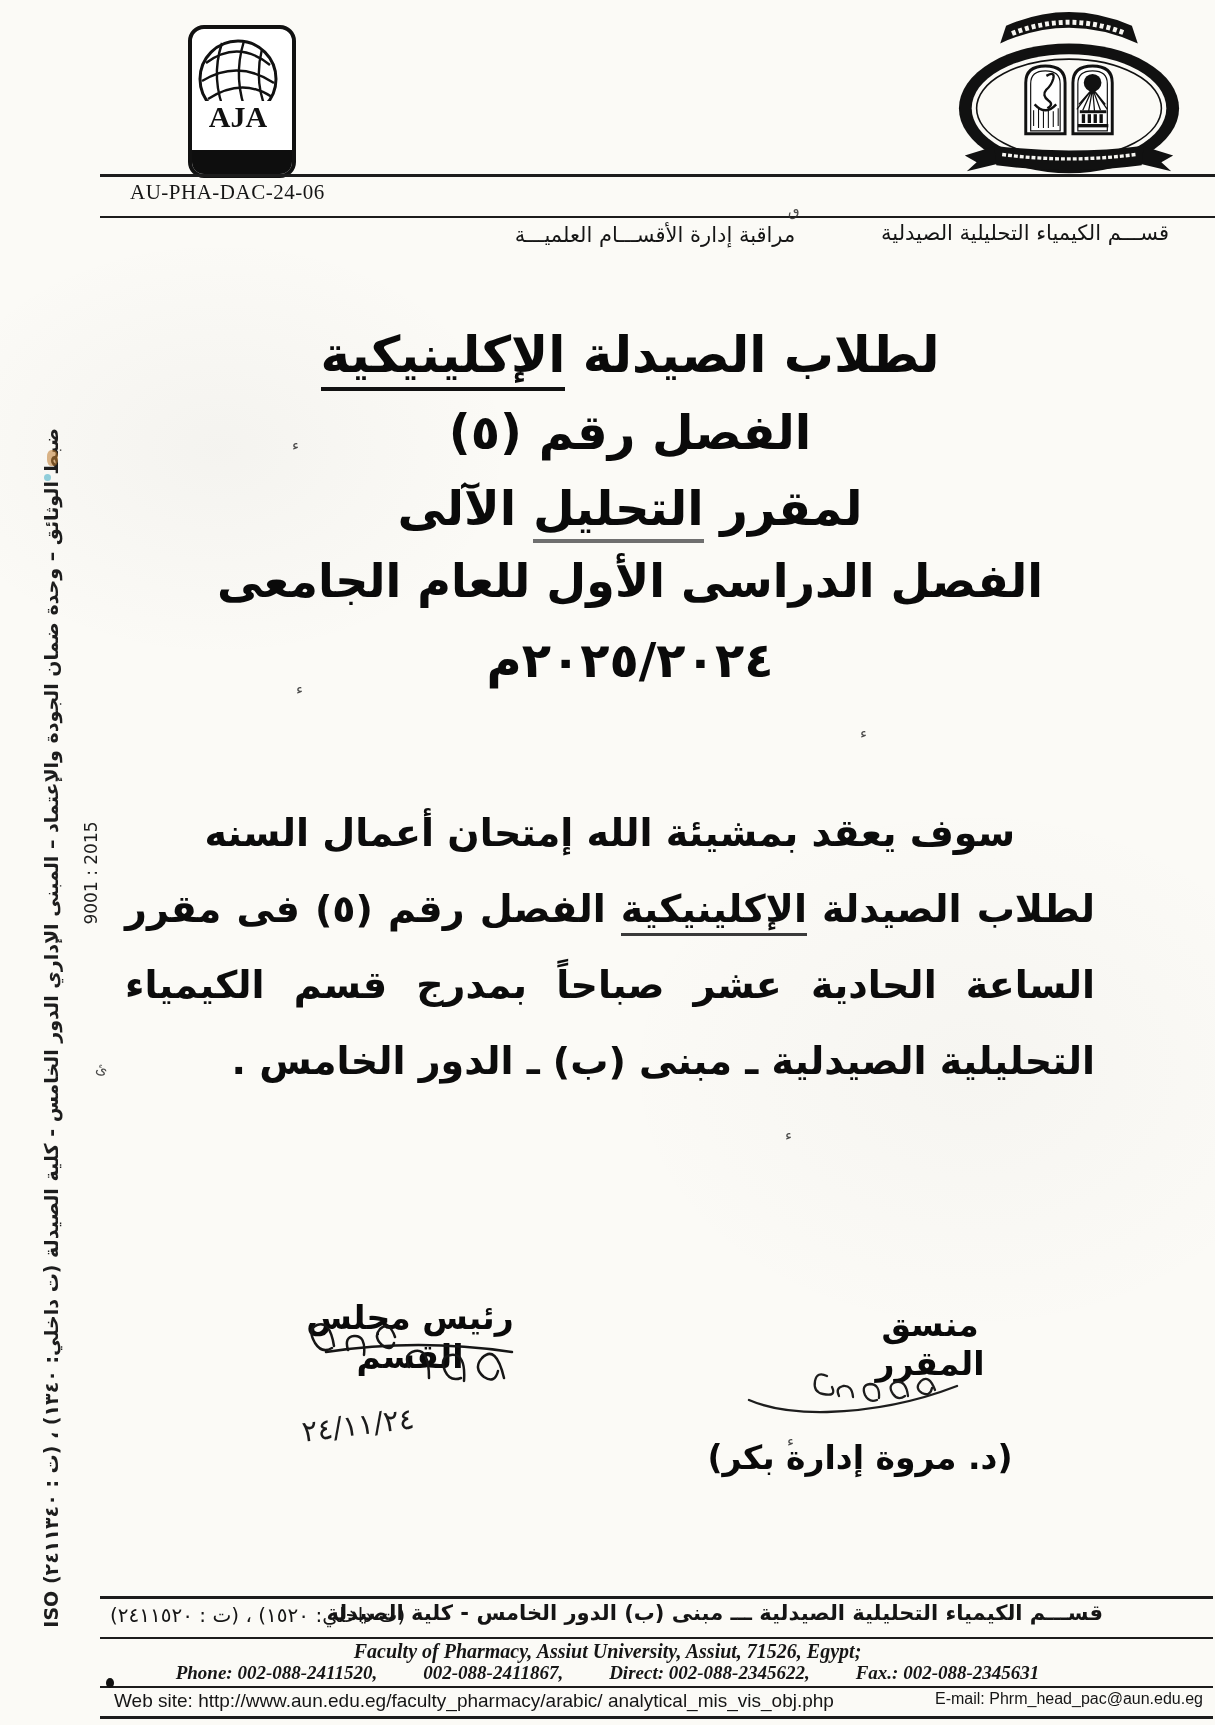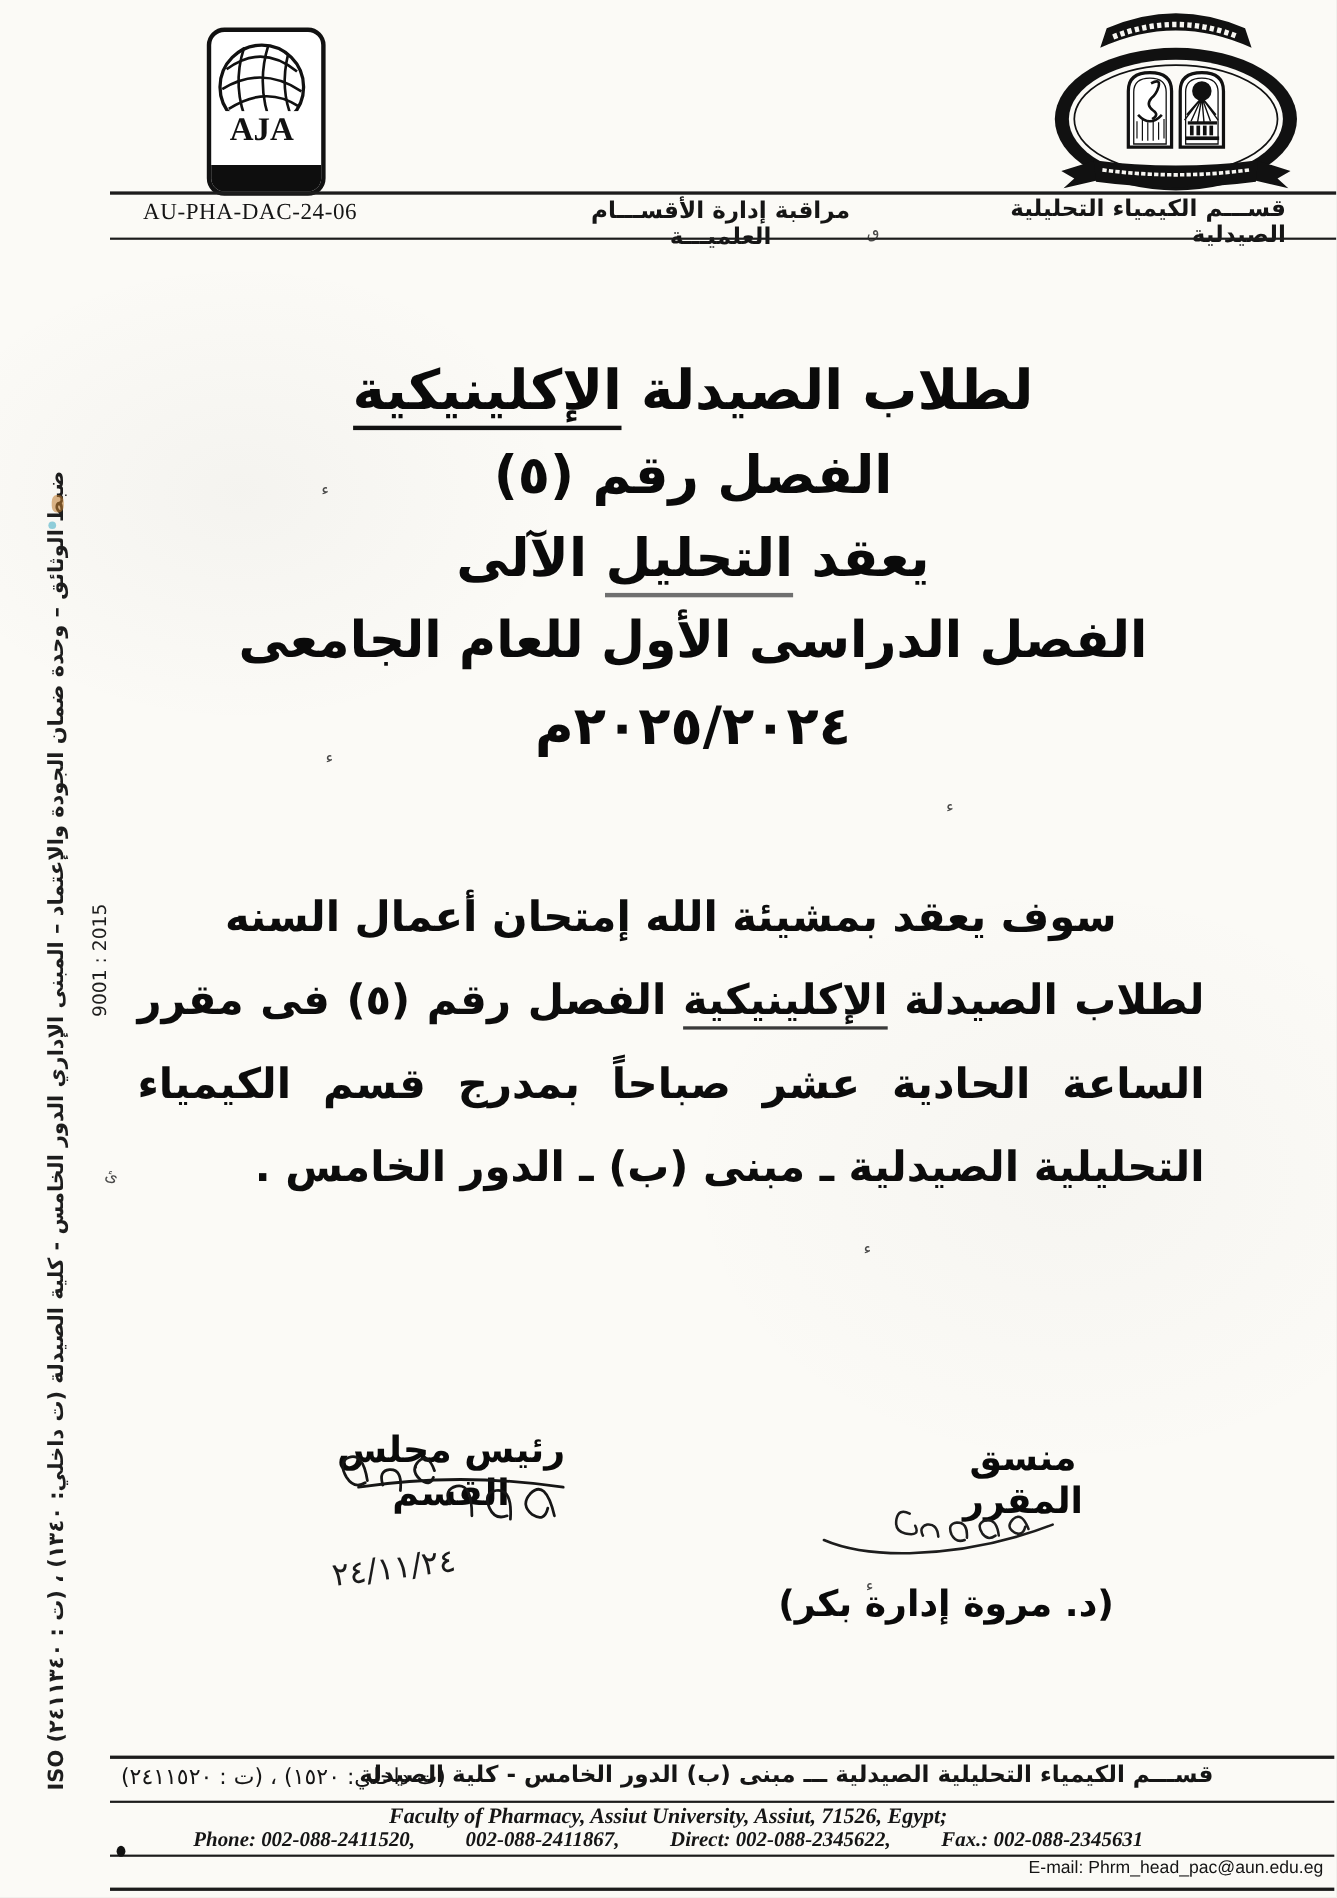--- a/index.html
+++ b/index.html
@@ -8,21 +8,21 @@
     background:
       radial-gradient(420px 300px at 18% 26%, rgba(120,120,115,.05), transparent 70%),
       radial-gradient(500px 380px at 80% 62%, rgba(120,120,115,.04), transparent 70%),
       #fbfaf6;
     font-family:"DejaVu Sans",sans-serif;color:#151515;overflow:hidden;
   }
   .abs{position:absolute;}
   .rule{position:absolute;background:#1c1c1c;}
   .rtl{direction:rtl;}
   .ltr{direction:ltr;}
-  .b{font-weight:bold;}
+  .b{font-weight:normal;margin-top:44px;}
   .serif{font-family:"Liberation Serif",serif;}
   .sans{font-family:"Liberation Sans",sans-serif;}
 
   
   #aja-box{left:188px;top:25px;width:100px;height:145px;border:4px solid #111;border-radius:16px;overflow:hidden;background:#fff;}
   #hdr-code{left:130px;top:180px;font-size:21px;letter-spacing:.5px;}
   #hdr-center{left:505px;top:179px;width:300px;text-align:center;font-size:21px;}
   #hdr-dept{right:46px;top:177px;width:310px;text-align:right;font-size:21px;}
 
   
@@ -121,21 +121,21 @@
   </div>
 
   <div class="rule" style="left:100px;right:0;top:174px;height:3px;"></div>
   <div class="abs serif" id="hdr-code">AU-PHA-DAC-24-06</div>
   <div class="abs rtl b" id="hdr-center">مراقبة إدارة الأقســـام العلميـــة</div>
   <div class="abs rtl b" id="hdr-dept">قســـم الكيمياء التحليلية الصيدلية</div>
   <div class="rule" style="left:100px;right:0;top:216px;height:2px;"></div>
 
   <div class="t-line rtl" style="top:326px;font-size:50px;"><span>لطلاب الصيدلة </span><span class="u-dark">الإكلينيكية</span></div>
   <div class="t-line rtl" style="top:404px;font-size:48px;">الفصل رقم (٥)</div>
-  <div class="t-line rtl" style="top:480px;font-size:48px;"><span>يعقد </span><span class="u-gray">التحليل</span><span> الآلى</span></div>
+  <div class="t-line rtl" style="top:480px;font-size:48px;"><span>لمقرر </span><span class="u-gray">التحليل</span><span> الآلى</span></div>
   <div class="t-line rtl" style="top:554px;font-size:46px;">الفصل الدراسى الأول للعام الجامعى</div>
   <div class="t-line rtl" style="top:632px;font-size:48px;">٢٠٢٥/٢٠٢٤م</div>
 
   <div class="abs rtl" id="body-par">
     <div class="p-line p-first">سوف يعقد بمشيئة الله إمتحان أعمال السنه</div>
     <div class="p-line"><span>لطلاب الصيدلة </span><span class="u-body">الإكلينيكية</span><span> الفصل رقم (٥) فى مقرر</span></div>
     <div class="p-line">الساعة الحادية عشر صباحاً بمدرج قسم الكيمياء</div>
     <div class="p-line p-last">التحليلية الصيدلية ـ مبنى (ب) ـ الدور الخامس .</div>
   </div>
 
@@ -176,20 +176,21 @@
   <div class="rule" style="left:100px;right:2px;top:1637px;height:2px;"></div>
   <div class="abs serif" id="f-en1">Faculty of Pharmacy, Assiut University, Assiut, 71526, Egypt;</div>
   <div class="abs serif" id="f-en2">
     <span>Phone: 002-088-2411520,</span>
     <span>002-088-2411867,</span>
     <span>Direct: 002-088-2345622,</span>
     <span>Fax.: 002-088-2345631</span>
   </div>
   <div class="rule" style="left:100px;right:2px;top:1686px;height:2px;"></div>
   <div class="blob" style="left:106px;top:1678px;width:8px;height:10px;"></div>
+  <div class="abs sans" id="f-web">Web site: http://www.aun.edu.eg/faculty_pharmacy/arabic/ analytical_mis_vis_obj.php</div>
   <div class="abs sans" id="f-mail">E-mail: Phrm_head_pac@aun.edu.eg</div>
   <div class="rule" style="left:100px;right:2px;top:1716px;height:3px;"></div>
 
   <span class="artifact" style="left:788px;top:202px;">ٯ</span>
   <span class="artifact" style="left:292px;top:436px;">ء</span>
   <span class="artifact" style="left:296px;top:680px;">ء</span>
   <span class="artifact" style="left:860px;top:724px;">ء</span>
   <span class="artifact" style="left:785px;top:1126px;">ء</span>
   <span class="artifact" style="left:787px;top:1432px;">ء</span>
   <span class="artifact" style="left:96px;top:1060px;transform:rotate(20deg);">ئ</span>

